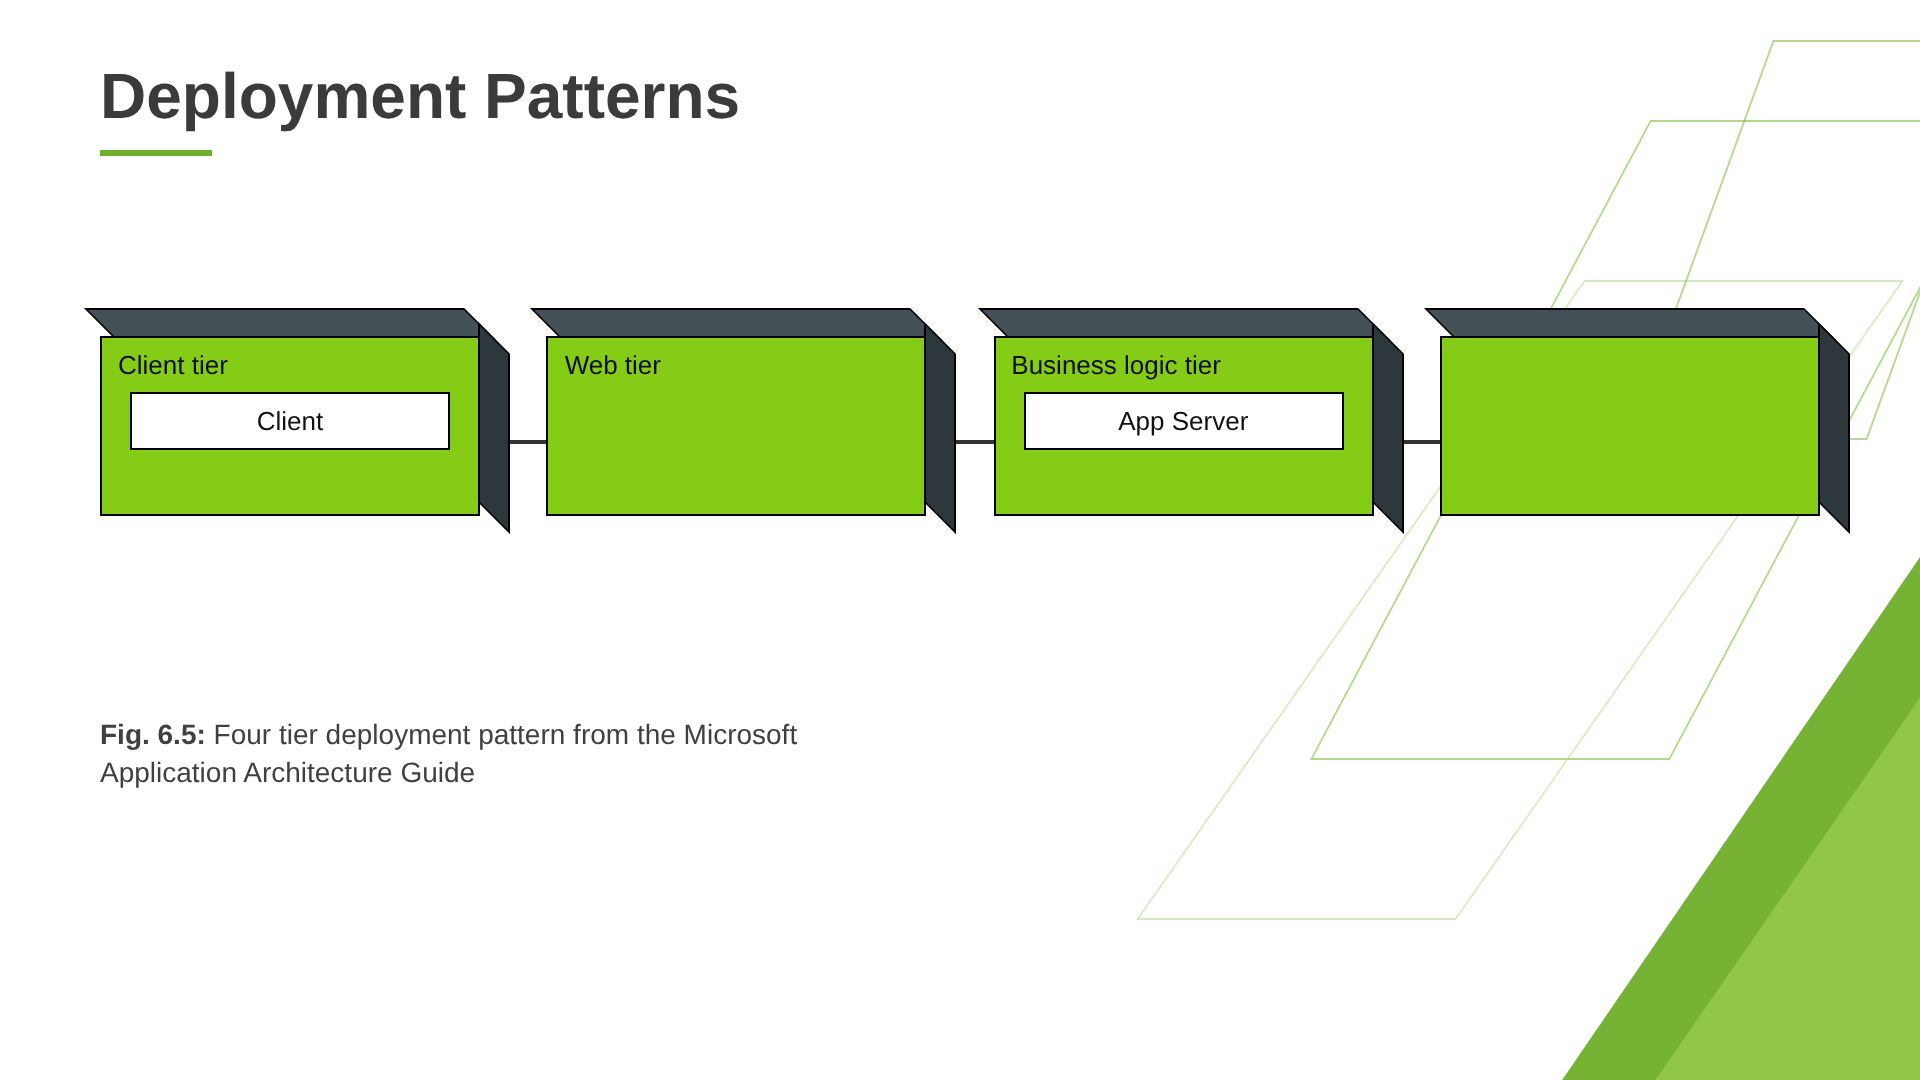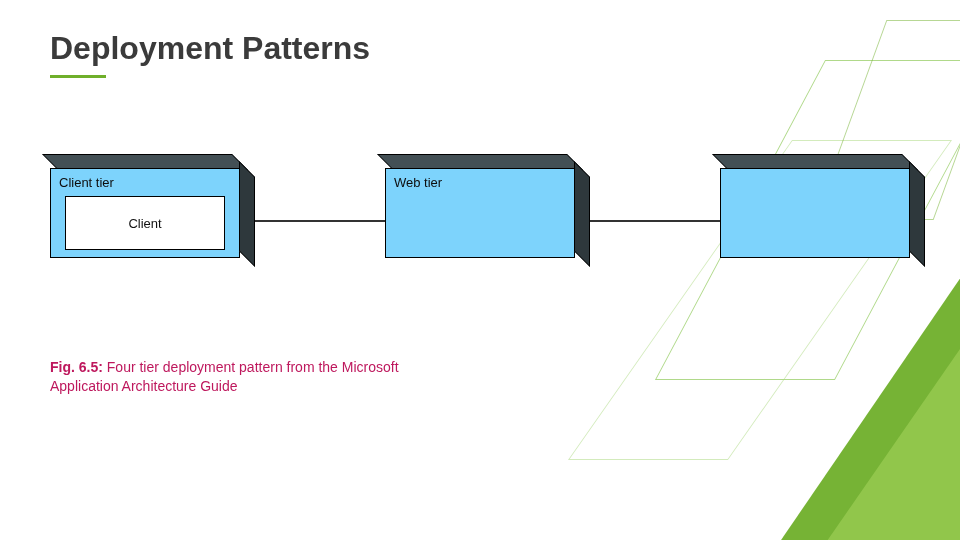--- a/index.html
+++ b/index.html
@@ -66,40 +66,40 @@
     content: "";
     position: absolute;
     top: -7px; right: -15px; width: 14px; bottom: 7px;
     background: #2e383c;
     transform: skewY(45deg);
     transform-origin: top left;
     border: 1px solid #000;
   }
   .tier-front {
     position: absolute; inset: 0;
-    background: #7dd3fc;
+    background: #84cc16;
     border: 1px solid #000;
     padding: 6px 8px;
     color: #111;
     font-size: 13px;
   }
   .tier-label { color: #0d0d0d; font-size: 13px; margin-bottom: 6px; }
   .inner-box {
     background: #ffffff;
     border: 1px solid #000;
-    height: 54px;
+    height: 29px;
     margin: 0 6px;
     display: flex; align-items: center; justify-content: center;
     font-size: 13px; color: #111;
   }
 
   .caption {
     margin-top: 70px;
     font-size: 14px;
-    color: #be185d;
+    color: #404040;
     max-width: 380px;
     line-height: 1.35;
   }
   .caption b { font-weight: 700; }
 </style>
 </head>
 <body>
 
 <div class="bg-deco">
   <div class="tri t3"></div>
@@ -122,20 +122,26 @@
           <div class="inner-box">Client</div>
         </div>
       </div>
       <div class="tier">
         <div class="tier-front">
           <div class="tier-label">Web tier</div>
         </div>
       </div>
       <div class="tier">
         <div class="tier-front">
+          <div class="tier-label">Business logic tier</div>
+          <div class="inner-box">App Server</div>
+        </div>
+      </div>
+      <div class="tier">
+        <div class="tier-front">
         </div>
       </div>
     </div>
   </div>
 
   <p class="caption">
     <b>Fig. 6.5:</b><span> Four tier deployment pattern from the Microsoft Application Architecture Guide</span>
   </p>
 </div>
 

